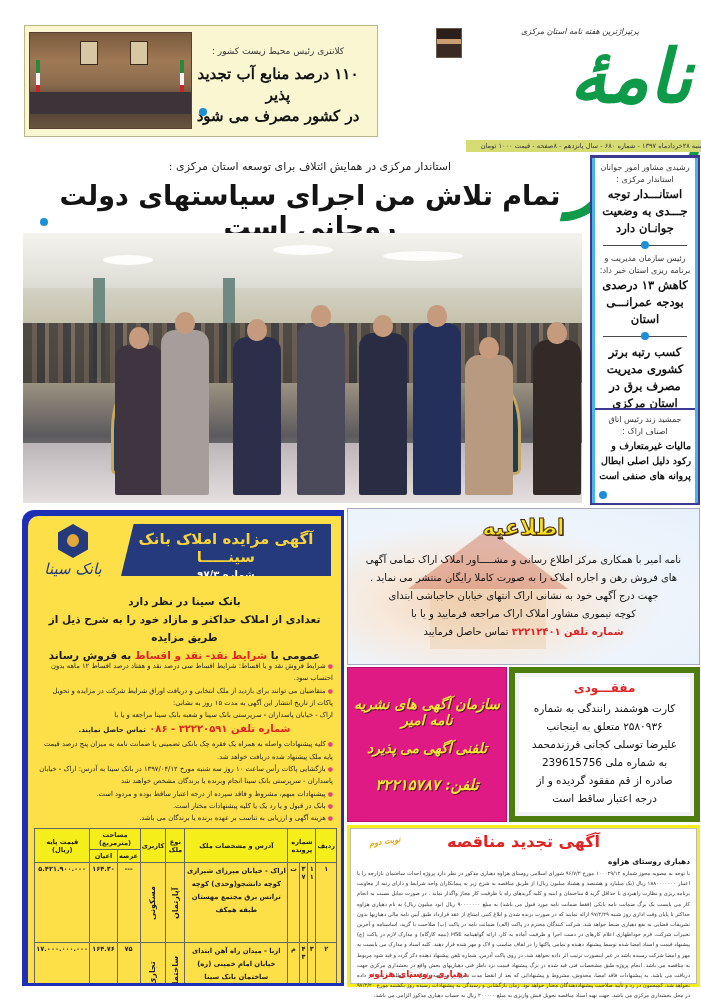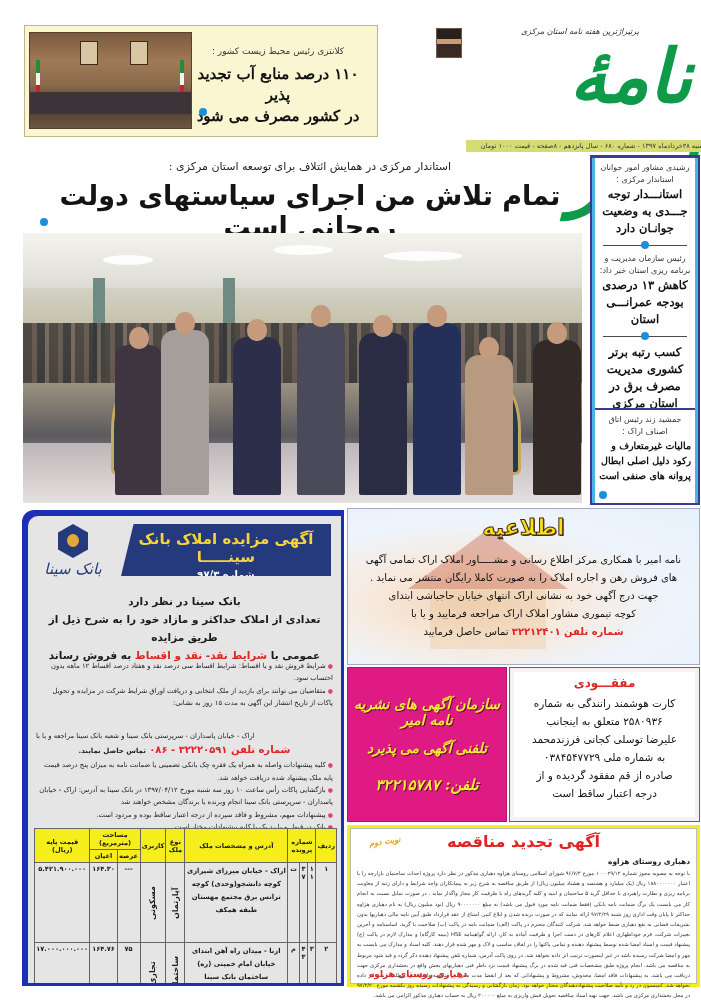--- a/index.html
+++ b/index.html
@@ -53,33 +53,33 @@
   .sb-headline { font-family: "DejaVu Serif", serif; font-weight: bold; font-size: 11.5px; line-height: 17px; color: #111; }
   .sb-sep { position: relative; height: 12px; margin: 2px 8px; }
   .sb-sep::before { content: ""; position: absolute; left: 0; right: 0; top: 6px; border-top: 1px solid #4a4a4a; }
   .sb-sep .info-dot { position: absolute; left: 50%; top: 2px; margin-left: -4px; }
   .sb-last { position: absolute; left: 0; right: 0; bottom: 0; height: 95px; background: #fff; border-top: 2px solid #3b3a8f; padding-top: 4px; }
   .sb-last .info-dot { position: absolute; left: 4px; bottom: 4px; }
   .sb-last .sb-headline { font-size: 9.5px; line-height: 15px; text-align: right; }
 
   
   .bank { left: 22px; top: 510px; width: 322px; height: 476px; background: #1e2fb5; padding: 6px 3px 3px 6px; border-radius: 12px 0 0 0; }
-  .bank-inner { position: relative; width: 100%; height: 100%; background: #e5e5e5; border-radius: 10px 0 0 0; overflow: hidden; }
+  .bank-inner { position: relative; width: 100%; height: 100%; background: #fde047; border-radius: 10px 0 0 0; overflow: hidden; }
   .bank-banner { position: absolute; right: 10px; top: 8px; width: 210px; height: 52px; background: #243a7c; clip-path: polygon(6% 0, 100% 0, 100% 100%, 0 100%); text-align: center; }
   .bank-banner-title { font-weight: bold; font-size: 15px; color: #f6d43a; margin-top: 6px; }
   .bank-banner-num { font-weight: bold; font-size: 10px; color: #fff; margin-top: 3px; }
   .bank-logo { position: absolute; left: 14px; top: 8px; width: 62px; height: 64px; }
   .bank-hex { position: absolute; left: 16px; top: 0; width: 30px; height: 34px; background: #243a7c; clip-path: polygon(50% 0, 100% 25%, 100% 75%, 50% 100%, 0 75%, 0 25%); }
   .bank-hex::after { content: ""; position: absolute; left: 9px; top: 10px; width: 12px; height: 13px; background: #e2a93a; border-radius: 50%; }
   .bank-logo-text { position: absolute; left: 0; top: 36px; width: 62px; text-align: center; font-family: "DejaVu Serif", serif; font-style: italic; font-size: 15px; color: #243a7c; }
   .bank-intro { position: absolute; left: 6px; right: 6px; top: 76px; text-align: center; font-weight: bold; font-size: 10.5px; line-height: 18px; }
   .red { color: #e02424; }
   .bank-bullets { position: absolute; left: 8px; right: 8px; top: 144px; font-size: 6.8px; line-height: 12.3px; color: #222; text-align: right; }
   .bank-bullets .bl::before { content: "●"; color: #e0447a; font-size: 6px; margin-left: 2px; }
-  .bank-bullets .center { text-align: left; margin-top: 21px; }
+  .bank-bullets .center { text-align: right; }
   .bank-phone { text-align: center; font-weight: bold; font-size: 9.5px; line-height: 16px; }
   .bank-phone .red { font-size: 10px; }
 
   .bank-table { position: absolute; left: 6px; right: 4px; top: 312px; border-collapse: collapse; font-size: 6.6px; text-align: center; width: 303px; }
   .bank-table th { background: #f6ee1a; font-weight: bold; border: 1px solid #666; padding: 2px 1px; }
   .bank-table td { border: 1px solid #666; padding: 2px 1px; font-weight: bold; vertical-align: top; }
   .bank-table td.vert { writing-mode: vertical-rl; transform: rotate(180deg); vertical-align: middle; font-size: 8px; }
   .bank-table td.addr { line-height: 13px; font-size: 6.8px; }
 
   
@@ -92,21 +92,21 @@
   .notice-body { position: absolute; left: 4px; right: 4px; top: 42px; text-align: center; font-size: 10px; line-height: 18px; color: #111; }
   .notice-phone { font-weight: bold; color: #e02424; }
 
   
   .adsorg { left: 347px; top: 667px; width: 160px; height: 155px; background: #e01a84; border: 1px solid #b8106a; text-align: center; }
   .adsorg-line1 { font-family: "DejaVu Serif", serif; font-style: italic; font-weight: bold; font-size: 14px; color: #f7ea34; margin-top: 28px; text-shadow: 1px 1px 0 #5a0a32; }
   .adsorg-line2 { font-family: Liberation Sans, sans-serif; font-style: italic; font-weight: bold; font-size: 14px; color: #f7ea34; margin-top: 12px; text-shadow: 1px 1px 0 #5a0a32; }
   .adsorg-phone { font-family: "DejaVu Serif", serif; font-style: italic; font-weight: bold; font-size: 15px; color: #f7ea34; margin-top: 20px; text-shadow: 1px 1px 0 #5a0a32; }
 
   
-  .lost { left: 509px; top: 667px; width: 191px; height: 155px; background: #f1f1f6; border: 1px solid #4d7c0f; padding: 4px; }
+  .lost { left: 509px; top: 667px; width: 191px; height: 155px; background: #f1f1f6; border: 6px solid #4d7c0f; padding: 4px; }
   .lost-inner { width: 100%; height: 100%; background: #fff; text-align: center; padding-top: 4px; }
   .lost-title { font-weight: bold; font-size: 12px; color: #e02424; margin-bottom: 4px; }
   .lost-body { font-size: 10.5px; line-height: 18px; color: #111; }
 
   
   .tender { left: 347px; top: 825px; width: 353px; height: 162px; background: #f6ee1a; padding: 3px; }
   .tender-inner { position: relative; width: 100%; height: 100%; background: #fff; border: 1px solid #bbb; }
   .tender-title { position: absolute; left: 0; right: 0; top: 3px; text-align: center; font-weight: bold; font-size: 16px; color: #e02424; }
   .tender-badge { position: absolute; left: 18px; top: 8px; font-size: 8px; font-weight: bold; color: #e9a40c; font-style: italic; transform: rotate(-8deg); }
   .tender-org { position: absolute; right: 6px; top: 28px; font-size: 7.5px; font-weight: bold; }
@@ -322,21 +322,21 @@
   <div class="adsorg-phone">تلفن: ۳۲۲۱۵۷۸۷</div>
 </div>
 
 <div class="abs lost">
   <div class="lost-inner">
     <div class="lost-title">مفقـــودی</div>
     <div class="lost-body">
       <div>کارت هوشمند رانندگی به شماره</div>
       <div>۲۵۸۰۹۳۶ متعلق به اینجانب</div>
       <div>علیرضا توسلی کجانی فرزندمحمد</div>
-      <div>به شماره ملی ۰۳۸۴۵۴۷۷۲۹</div>
+      <div>به شماره ملی 239615756</div>
       <div>صادره از قم مفقود گردیده و از</div>
       <div>درجه اعتبار ساقط است</div>
     </div>
   </div>
 </div>
 
 <div class="abs tender">
   <div class="tender-inner">
     <div class="tender-title">آگهی تجدید مناقصه</div>
     <div class="tender-badge">نوبت دوم</div>

